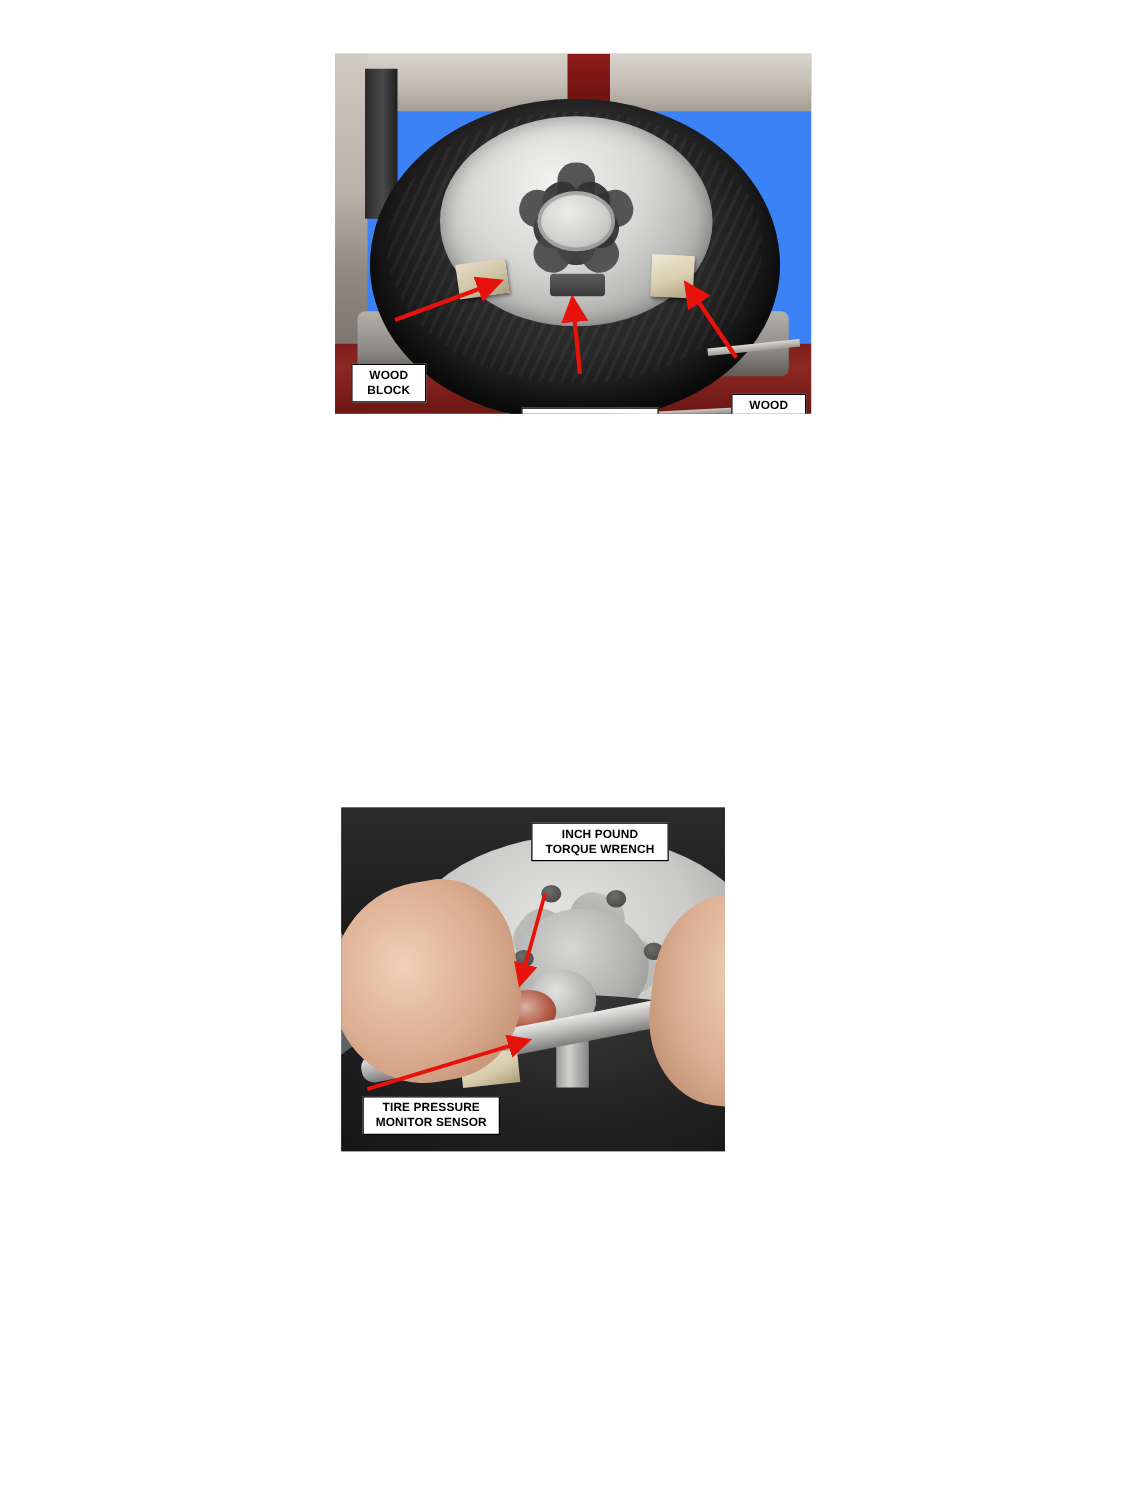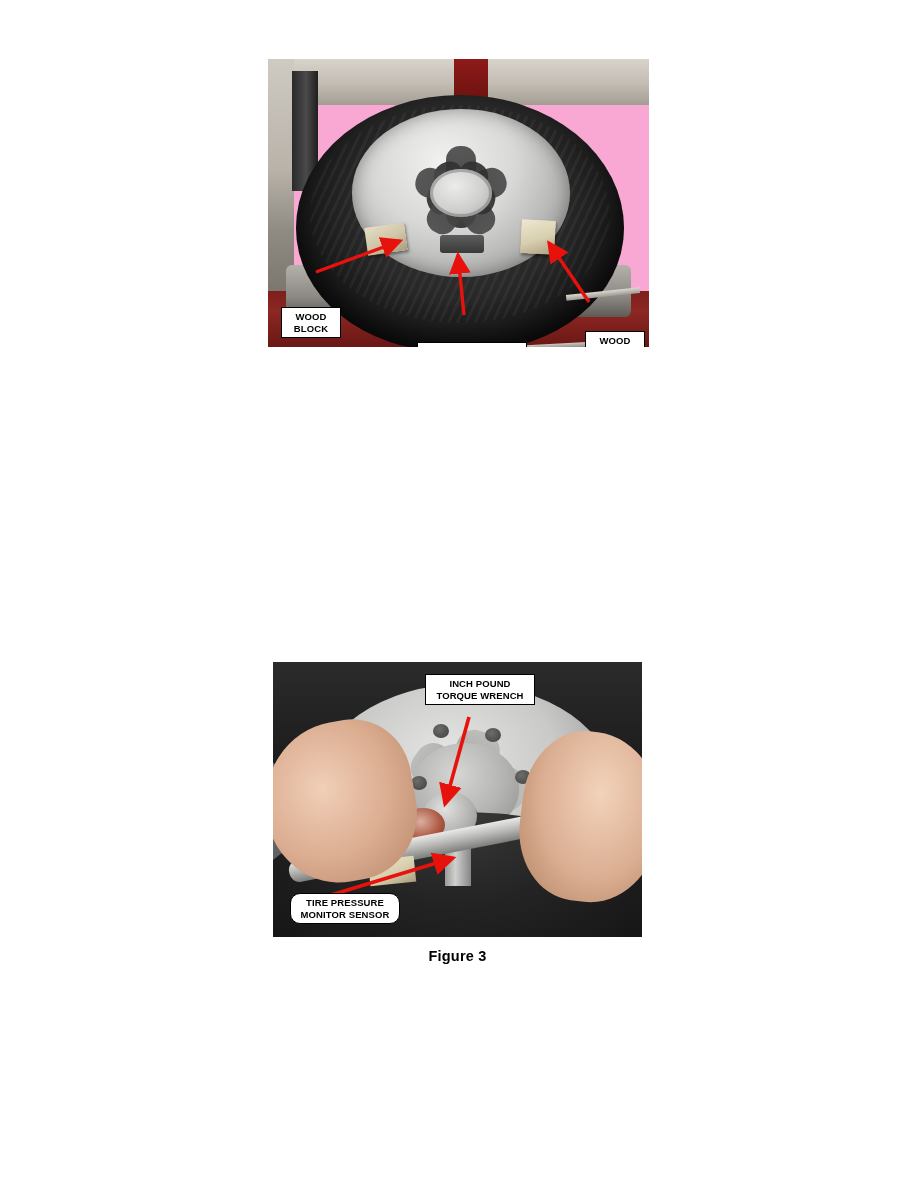--- a/index.html
+++ b/index.html
@@ -23,39 +23,38 @@
     background: #ffffff;
   }
 
   
   .figure {
     position: absolute;
   }
   .figure-photo {
     position: relative;
     overflow: hidden;
-    background: #f9a8d4;
-    margin-top: 16px;
+    background: #3b82f6;
   }
   .figure-caption {
     text-align: center;
     font-size: 14.5px;
     font-weight: bold;
     color: #000;
     letter-spacing: 0.2px;
   }
 
   
   #figure-2 { left: 268px; top: 43px; width: 381px; }
   #figure-2 .figure-photo { width: 381px; height: 288px; }
   #figure-2 .figure-caption { margin-top: 10px; }
 
   
   #figure-3 { left: 273px; top: 646px; width: 369px; }
-  #figure-3 .figure-photo { width: 369px; height: 275px; }
+  #figure-3 .figure-photo { width: 307px; height: 275px; }
   #figure-3 .figure-caption { margin-top: 11px; }
 
   
   .f2-wallL {
     position: absolute; left: 0; top: 0; width: 26px; height: 288px;
     background: linear-gradient(180deg, #cfcac2 0%, #b9b3aa 38%, #8f8a82 60%, #6a645d 100%);
   }
   .f2-wallTop {
     position: absolute; left: 0; top: 0; width: 381px; height: 46px;
     background: linear-gradient(180deg, #d8d3cb 0%, #c2bcb3 55%, #a39d94 100%);
@@ -328,20 +327,19 @@
             <path d="M0,0 L6.5,3.2 L0,6.4 z" fill="#e8120c"></path>
           </marker>
         </defs>
         <line x1="196" y1="55" x2="172" y2="142" stroke="#e8120c" stroke-width="3.6" marker-end="url(#ah3)"></line>
         <line x1="25" y1="243" x2="180" y2="196" stroke="#e8120c" stroke-width="3.6" marker-end="url(#ah3)"></line>
       </svg>
 
       <div class="callout" style="left:152px; top:12px; width:98px;">INCH POUND
 TORQUE WRENCH</div>
 
-      <div class="callout" style="left:17px; top:231px; width:98px;border-radius:10px;">TIRE PRESSURE
+      <div class="callout" style="left:17px; top:231px; width:98px;">TIRE PRESSURE
 MONITOR SENSOR</div>
 
     </div>
-    <div class="figure-caption">Figure 3</div>
   </div>
 
 </div>
 
 </body></html>

